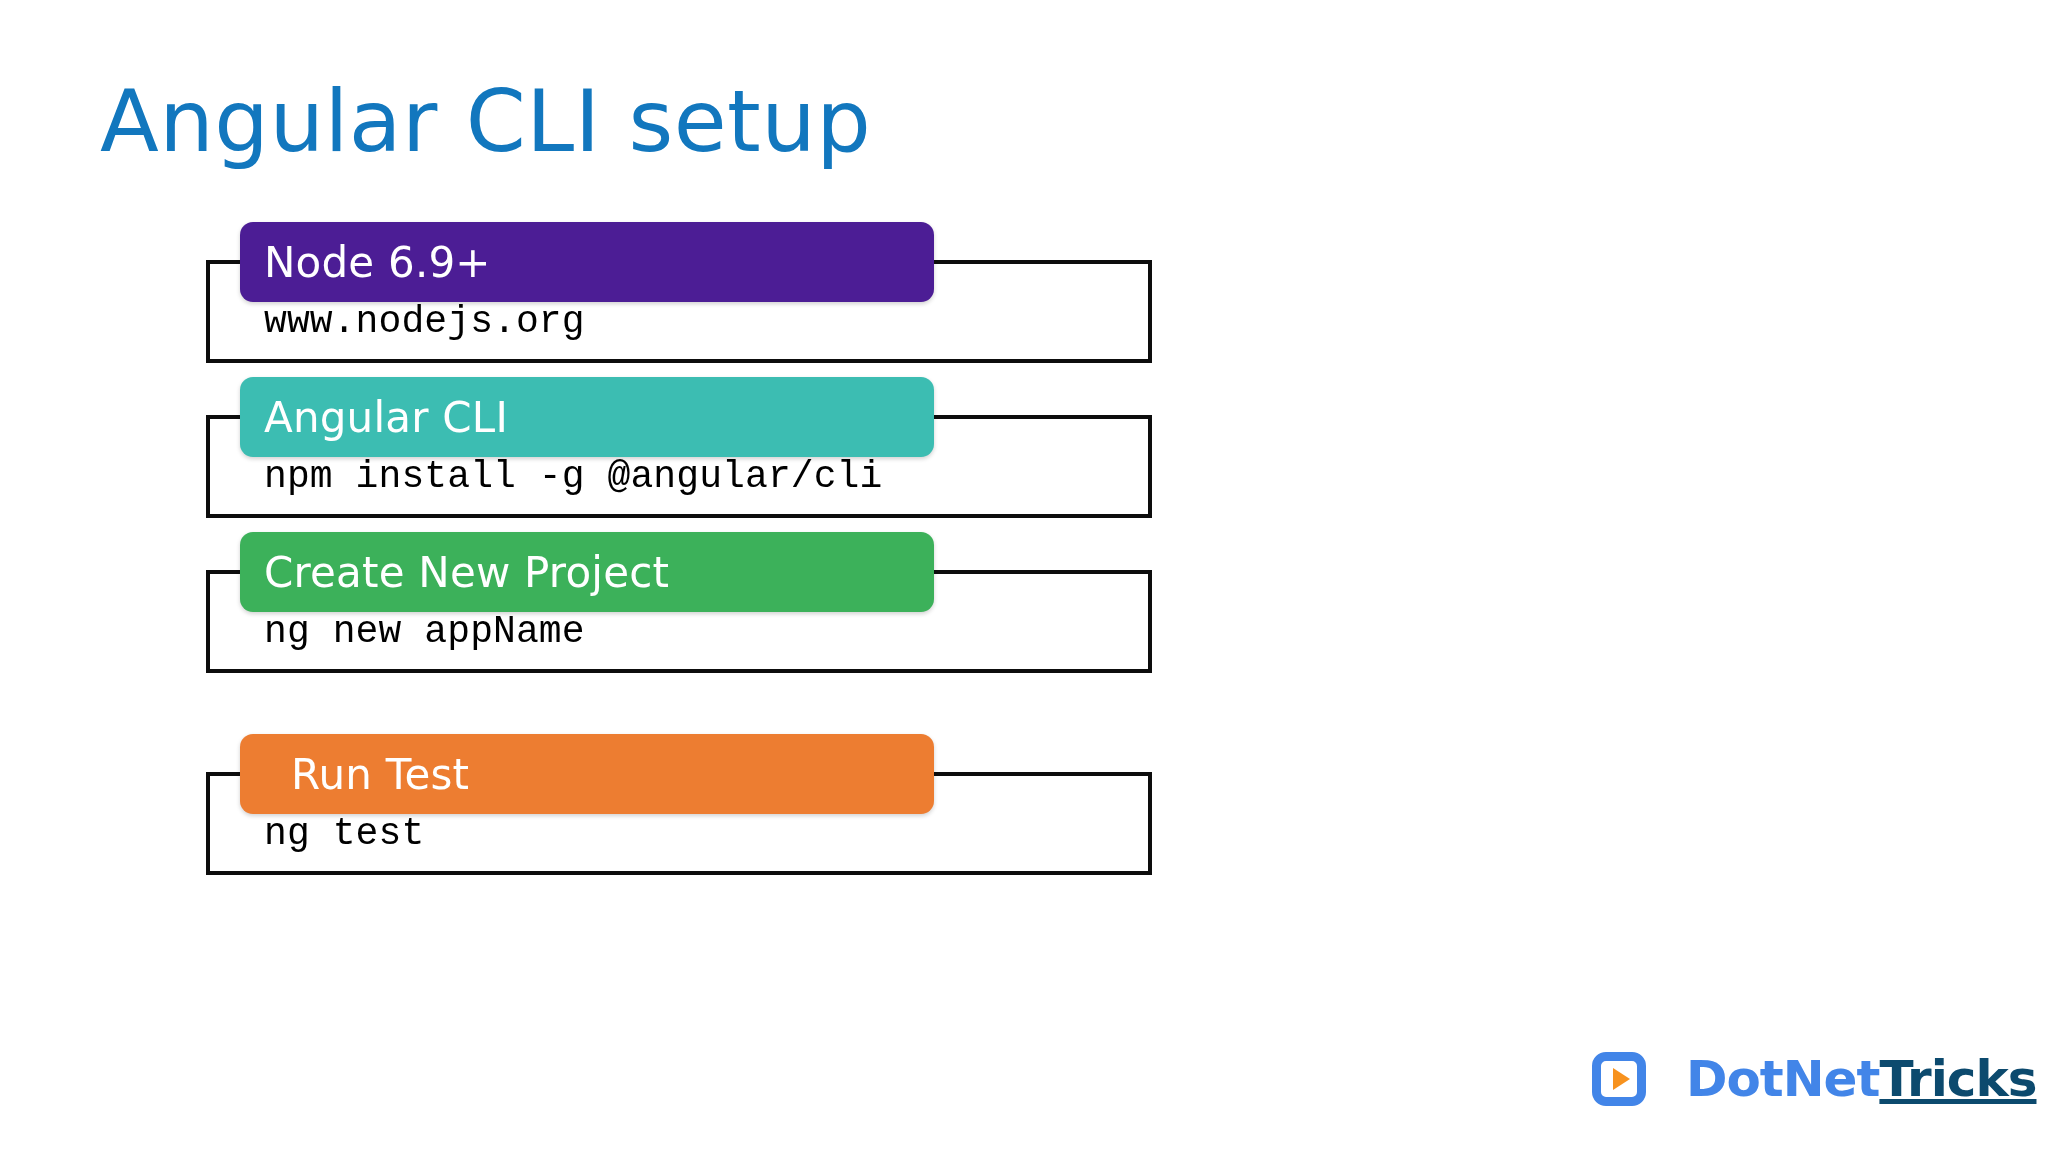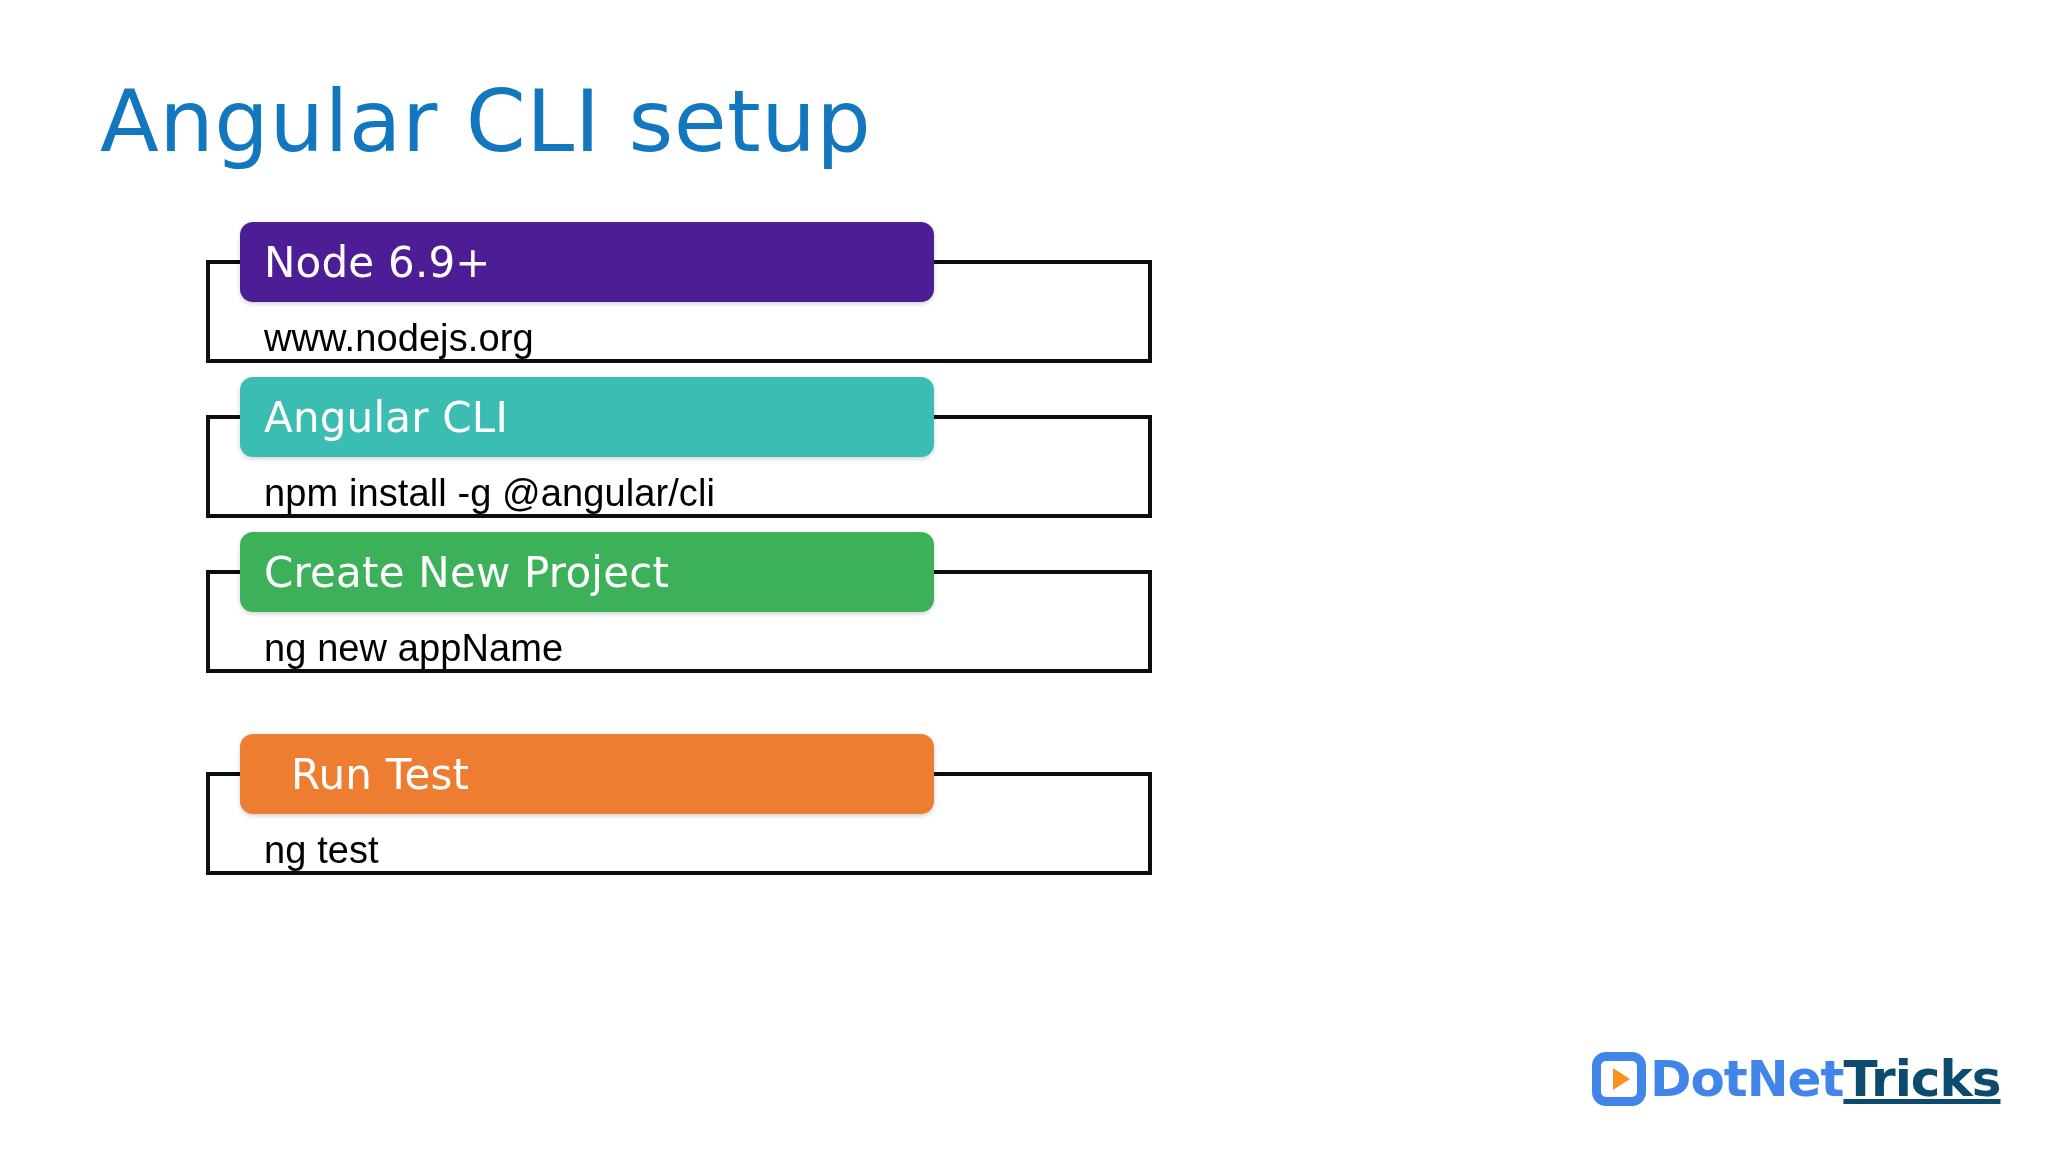--- a/index.html
+++ b/index.html
@@ -95,25 +95,25 @@
     font-weight: 400;
     padding-left: 24px;
     white-space: nowrap;
     font-family: "DejaVu Sans", sans-serif;
     letter-spacing: 0.2px;
   }
 
   .step-detail {
     position: absolute;
     left: 58px;
-    top: 95px;
+    top: 78px;
     font-size: 38px;
     color: #000000;
     white-space: nowrap;
-    font-family: Liberation Sans, sans-serif;
+    font-family: Liberation Mono, monospace;
     letter-spacing: 0.1px;
   }
 
   
   .logo {
     position: absolute;
     left: 1592px;
     top: 1046px;
     display: flex;
     align-items: center;
@@ -139,21 +139,21 @@
     border-bottom: 11px solid transparent;
     margin-left: 4px;
   }
   .logo-text {
     font-size: 50px;
     font-weight: bold;
     letter-spacing: -1px;
     font-family: "DejaVu Sans", sans-serif;
     line-height: 1;
   }
-  .logo-dotnet { color: #4285E8; }
+  .logo-dotnet { color: #4285E8; margin-left: 36px; }
   .logo-tricks { color: #F7921E; }
 </style>
 </head>
 <body>
 
 <div class="slide" style="background: rgb(255, 255, 255);">
 
   <div class="slide-title" style="color: rgb(18, 119, 190);">Angular CLI setup</div>
 
   <div class="diagram">

